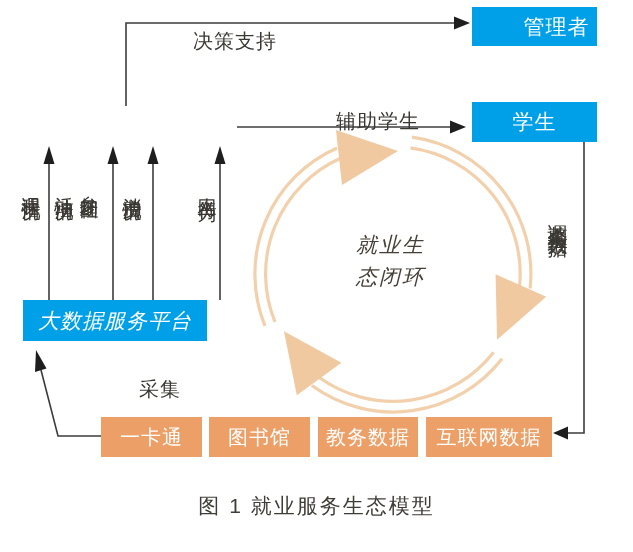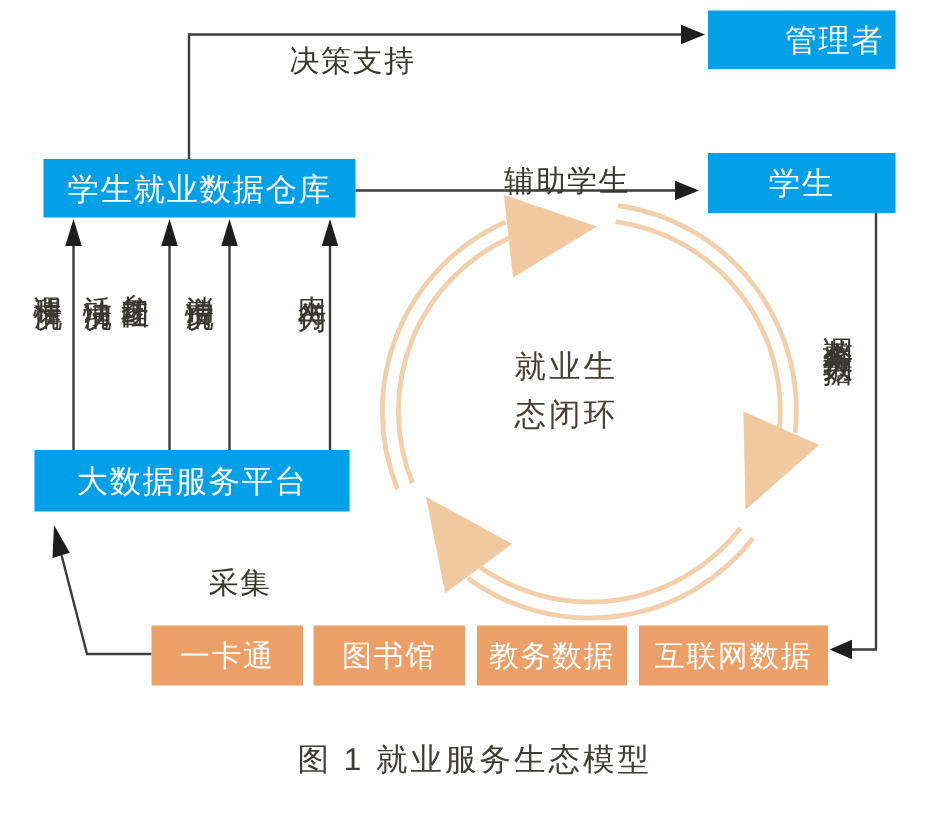--- a/index.html
+++ b/index.html
@@ -34,25 +34,26 @@
     font-size:19px;
     letter-spacing:2px;
     writing-mode:vertical-rl;
     text-orientation:upright;
     line-height:24px;
     white-space:nowrap;
   }
   .loop-text{
     position:absolute;
     left:343px;top:229px;width:95px;
-    text-align:left;
+    text-align:center;
     color:#474038;
     font-size:21px;
     line-height:32px;
     letter-spacing:2px;
+    font-style:italic;
   }
   .caption{
     position:absolute;
     left:0;top:492px;width:633px;
     text-align:center;
     color:#3f3d38;
     font-size:21px;
     letter-spacing:2px;
   }
 </style>
@@ -106,27 +107,26 @@
       <path d="M584,142 L584,433 L566,433" fill="none" stroke="#3c3c3c" stroke-width="1.6"></path>
       <polygon points="553,433 568,426.5 568,439.5" fill="#1e1e1e"></polygon>
     </g>
 
     <g>
       <path d="M101,436 L58,436 L41,370" fill="none" stroke="#3c3c3c" stroke-width="1.6"></path>
       <polygon points="36,350 46.5,368.5 35,372" fill="#1e1e1e"></polygon>
     </g>
   </svg>
 
-  <div class="node blue" style="left:29px;top:106px;width:208px;height:39px;">学生就业数据仓库</div>
 
   <div class="node blue" style="left:472px;top:7px;width:125px;height:39px;padding-left:44px;">管理者</div>
 
   <div class="node blue" style="left:472px;top:102px;width:125px;height:40px;">学生</div>
 
-  <div class="node blue" style="left:23px;top:300px;width:210px;height:41px;">大数据服务平台</div>
+  <div class="node blue" style="left:23px;top:300px;width:184px;height:41px;font-style:italic;">大数据服务平台</div>
 
   <div class="node orange" style="left:101px;top:417px;width:101px;height:40px;">一卡通</div>
 
   <div class="node orange" style="left:209px;top:417px;width:101px;height:40px;">图书馆</div>
 
   <div class="node orange" style="left:318px;top:417px;width:100px;height:40px;">教务数据</div>
 
   <div class="node orange" style="left:426px;top:417px;width:126px;height:40px;">互联网数据</div>
 
   <div class="lbl" style="left:182px;top:30px;width:106px;">决策支持</div>

